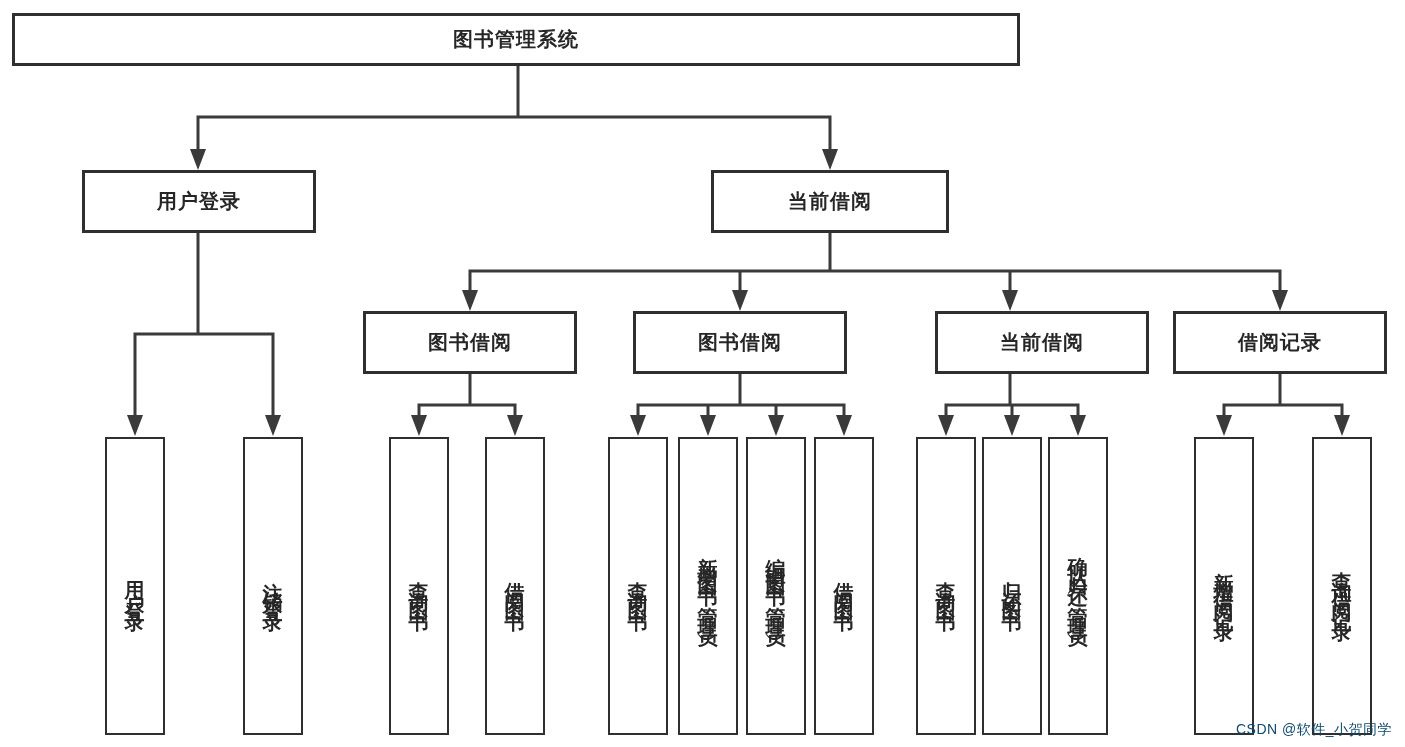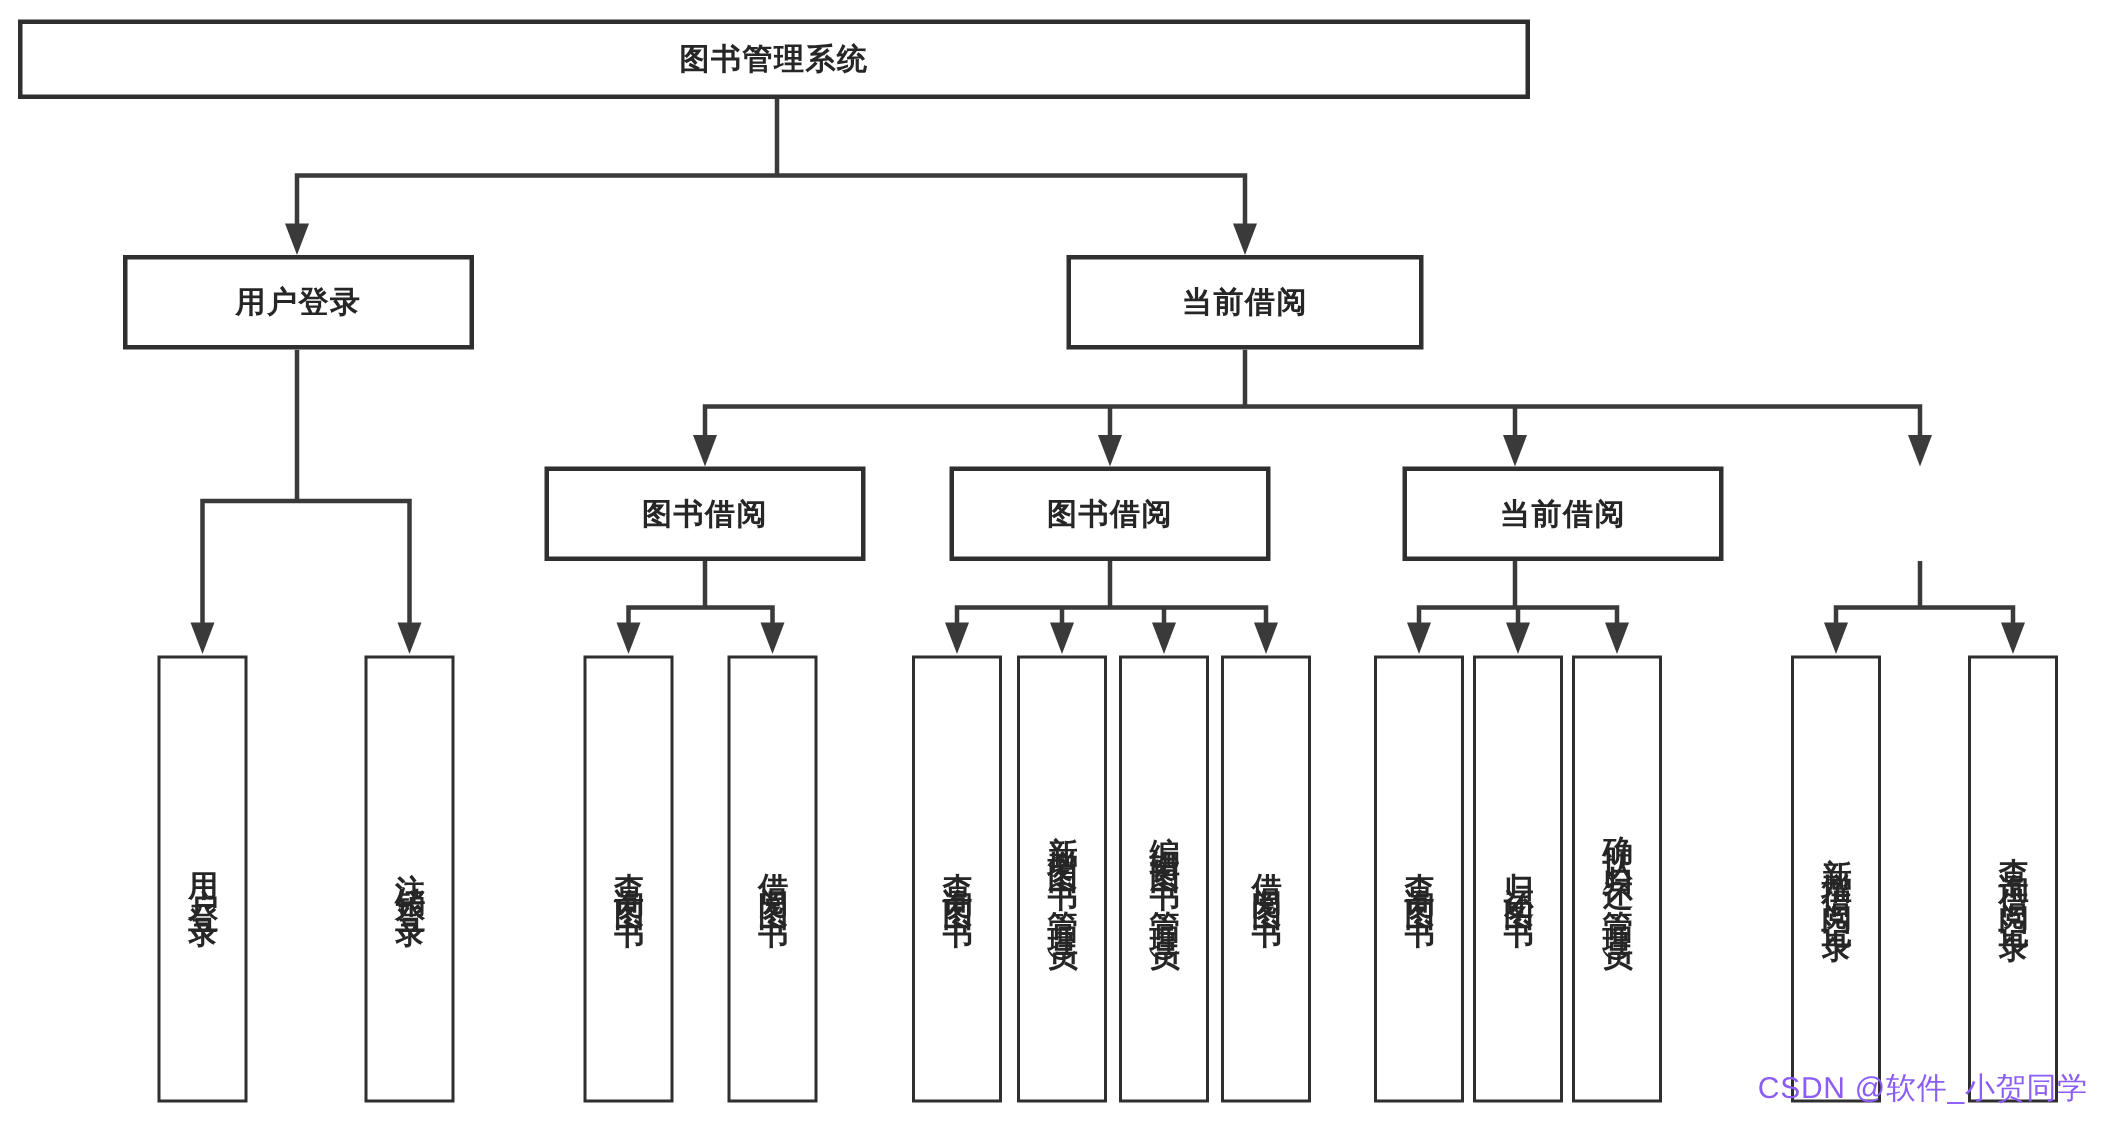--- a/index.html
+++ b/index.html
@@ -46,22 +46,22 @@
     font-size: 20px;
     line-height: 1;
     letter-spacing: 10px;
     color: #262626;
     white-space: nowrap;
   }
   .watermark {
     position: absolute;
     right: 13px;
     bottom: 8px;
-    font-size: 20px;
-    color: #8b5cf6;
+    font-size: 14px;
+    color: #0c4a6e;
     letter-spacing: 0.5px;
     z-index: 3;
   }
 </style>
 </head>
 <body>
 
 <div class="canvas">
 
   <svg class="connectors" viewBox="0 0 1405 747" xmlns="http://www.w3.org/2000/svg">
@@ -122,20 +122,21 @@
   </svg>
 
   <div class="box" style="left:12px; top:13px; width:1008px; height:53px;">图书管理系统</div>
 
   <div class="box" style="left:82px; top:170px; width:234px; height:63px;">用户登录</div>
   <div class="box" style="left:711px; top:170px; width:238px; height:63px;">当前借阅</div>
 
   <div class="box" style="left:363px; top:311px; width:214px; height:63px;">图书借阅</div>
   <div class="box" style="left:633px; top:311px; width:214px; height:63px;">图书借阅</div>
   <div class="box" style="left:903px; top:311px; width:214px; height:63px;margin-left:32px;">当前借阅</div>
+  <div class="box" style="left:1173px; top:311px; width:214px; height:63px;">借阅记录</div>
 
   <div class="box leaf" style="left:105px; top:437px; width:60px; height:298px;">
     <span class="vtext">用户登录</span>
   </div>
   <div class="box leaf" style="left:243px; top:437px; width:60px; height:298px;">
     <span class="vtext">注销登录</span>
   </div>
 
   <div class="box leaf" style="left:389px; top:437px; width:60px; height:298px;">
     <span class="vtext">查询图书</span>

